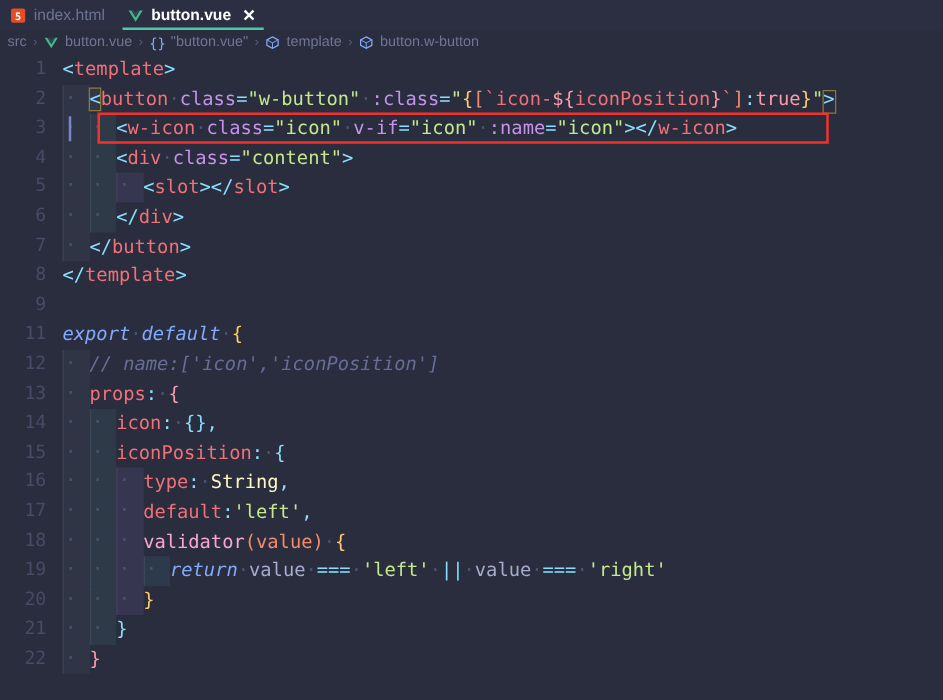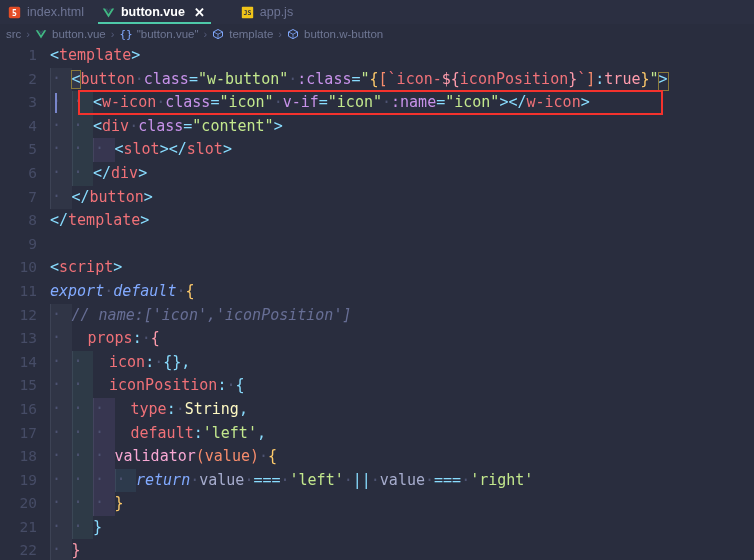--- a/index.html
+++ b/index.html
@@ -125,21 +125,21 @@
   }
 
   .codetext { position: relative; z-index: 2; padding-left: 0; }
 
   
   .t-tag     { color: #f07178; }
   .t-punct   { color: #89ddff; }
   .t-attr    { color: #c792ea; }
   .t-str     { color: #c3e88d; }
   .t-kw2     { color: #82aaff; font-style: italic; }
-  .t-prop    { color: #f07178; margin-left: 16px; }
+  .t-prop    { color: #f07178; }
   .t-plain   { color: #a6accd; }
   .t-brace-y { color: #ffcb6b; }
   .t-brace-p { color: #f78c6c; }
   .t-brace-m { color: #ff9cac; }
   .t-brace-b { color: #89ddff; }
   .t-com     { color: #676e95; font-style: italic; }
   .t-type    { color: #fef9c3; }
   .t-op      { color: #89ddff; }
   .t-fn      { color: #f9a8d4; }
   .t-param   { color: #f78c6c; }
@@ -200,29 +200,20 @@
         <path d="M1 3 L8 14 L15 3 L12.2 3 L8 9.8 L3.8 3 Z" fill="#41b883"></path>
         <path d="M4.3 3 L8 8.6 L11.7 3 L9.6 3 L8 5.4 L6.4 3 Z" fill="#35495e"></path>
       </svg>
     </span>
     <span>button.vue</span>
     <span class="tab-close">✕</span>
     <span class="tab-underline"></span>
   </div>
 
 
-  <div class="tab" style="padding-left:26px;">
-    <span class="ico">
-      <svg width="13" height="13" viewBox="0 0 16 16">
-        <rect x="1" y="1" width="14" height="14" rx="1" fill="#f0c419"></rect>
-        <text x="8" y="11.5" font-size="8" font-family="DejaVu Sans Mono, monospace" fill="#2b2f41" text-anchor="middle" font-weight="bold">JS</text>
-      </svg>
-    </span>
-    <span>app.js</span>
-  </div>
 </div>
 
 <div id="breadcrumb">
   <span class="crumb">
     <span>src</span>
   </span>
   <span class="sep">›</span>
 
   <span class="crumb">
     <span class="ico">
@@ -267,21 +258,20 @@
   <div id="lines">
       <div class="row"><div class="lnum">1</div><div class="guides"></div><div class="code"><span class="codetext" style="margin-left: 0px;"><span class="t-punct">&lt;</span><span class="t-tag">template</span><span class="t-punct">&gt;</span></span></div></div>
       <div class="row"><div class="lnum">2</div><div class="guides"><span class="g g1"></span></div><div class="code"><span class="codetext" style="margin-left: 21.5px;"><span class="t-punct">&lt;</span><span class="t-tag">button</span><span class="t-plain" style="color:#4d5372">·</span><span class="t-attr">class</span><span class="t-punct">=</span><span class="t-str">"w-button"</span><span class="t-plain" style="color:#4d5372">·</span><span class="t-attr">:class</span><span class="t-punct">=</span><span class="t-str">"</span><span class="t-brace-y">{</span><span class="t-brace-p">[</span><span class="t-tpl">`icon-</span><span class="t-brace-m">${</span><span class="t-tpl">iconPosition</span><span class="t-brace-m">}</span><span class="t-tpl">`</span><span class="t-brace-p">]</span><span class="t-punct">:</span><span class="t-bool">true</span><span class="t-brace-y">}</span><span class="t-str">"</span><span class="t-punct" id="bmatch-char">&gt;</span></span></div><div class="charbg" style="left: 71px; top: 2px; width: 10px; height: 19px;"></div><div class="bmatch" style="left: 71px; top: 2px; width: 10px; height: 19px;"></div></div>
       <div class="row"><div class="lnum">3</div><div class="guides"><span class="g g1"></span><span class="g g2"></span></div><div class="code"><span class="codetext" style="margin-left: 43px;"><span class="t-punct">&lt;</span><span class="t-comp">w-icon</span><span class="t-plain" style="color:#4d5372">·</span><span class="t-attr">class</span><span class="t-punct">=</span><span class="t-str">"icon"</span><span class="t-plain" style="color:#4d5372">·</span><span class="t-attr">v-if</span><span class="t-punct">=</span><span class="t-str">"icon"</span><span class="t-plain" style="color:#4d5372">·</span><span class="t-attr">:name</span><span class="t-punct">=</span><span class="t-str">"icon"</span><span class="t-punct">&gt;&lt;/</span><span class="t-comp">w-icon</span><span class="t-punct">&gt;</span></span></div><div class="cursor" style="left: 55px;"></div></div>
       <div class="row"><div class="lnum">4</div><div class="guides"><span class="g g1"></span><span class="g g2"></span></div><div class="code"><span class="codetext" style="margin-left: 43px;"><span class="t-punct">&lt;</span><span class="t-tag">div</span><span class="t-plain" style="color:#4d5372">·</span><span class="t-attr">class</span><span class="t-punct">=</span><span class="t-str">"content"</span><span class="t-punct">&gt;</span></span></div></div>
       <div class="row"><div class="lnum">5</div><div class="guides"><span class="g g1"></span><span class="g g2"></span><span class="g g3"></span></div><div class="code"><span class="codetext" style="margin-left: 64.5px;"><span class="t-punct">&lt;</span><span class="t-tag">slot</span><span class="t-punct">&gt;&lt;/</span><span class="t-tag">slot</span><span class="t-punct">&gt;</span></span></div></div>
       <div class="row"><div class="lnum">6</div><div class="guides"><span class="g g1"></span><span class="g g2"></span></div><div class="code"><span class="codetext" style="margin-left: 43px;"><span class="t-punct">&lt;/</span><span class="t-tag">div</span><span class="t-punct">&gt;</span></span></div></div>
       <div class="row"><div class="lnum">7</div><div class="guides"><span class="g g1"></span></div><div class="code"><span class="codetext" style="margin-left: 21.5px;"><span class="t-punct">&lt;/</span><span class="t-tag">button</span><span class="t-punct">&gt;</span></span></div></div>
       <div class="row"><div class="lnum">8</div><div class="guides"></div><div class="code"><span class="codetext" style="margin-left: 0px;"><span class="t-punct">&lt;/</span><span class="t-tag">template</span><span class="t-punct">&gt;</span></span></div></div>
       <div class="row"><div class="lnum">9</div><div class="guides"></div><div class="code"><span class="codetext" style="margin-left: 0px;"></span></div></div>
-      <div class="row"><div class="lnum">10</div><div class="guides"></div><div class="code"><span class="codetext" style="margin-left: 0px;"><span class="t-punct">&lt;</span><span class="t-tag">script</span><span class="t-punct">&gt;</span></span></div></div>
       <div class="row"><div class="lnum">11</div><div class="guides"></div><div class="code"><span class="codetext" style="margin-left: 0px;"><span class="t-kw2">export</span><span class="t-plain" style="color:#4d5372">·</span><span class="t-kw2">default</span><span class="t-plain" style="color:#4d5372">·</span><span class="t-brace-y">{</span></span></div></div>
       <div class="row"><div class="lnum">12</div><div class="guides"><span class="g g1"></span></div><div class="code"><span class="codetext" style="margin-left: 21.5px;"><span class="t-com">// </span><span class="t-com">name:['icon','iconPosition']</span></span></div></div>
       <div class="row"><div class="lnum">13</div><div class="guides"><span class="g g1"></span></div><div class="code"><span class="codetext" style="margin-left: 21.5px;"><span class="t-prop">props</span><span class="t-punct">:</span><span class="t-plain" style="color:#4d5372">·</span><span class="t-brace-m">{</span></span></div></div>
       <div class="row"><div class="lnum">14</div><div class="guides"><span class="g g1"></span><span class="g g2"></span></div><div class="code"><span class="codetext" style="margin-left: 43px;"><span class="t-prop">icon</span><span class="t-punct">:</span><span class="t-plain" style="color:#4d5372">·</span><span class="t-brace-b">{</span><span class="t-brace-b">}</span><span class="t-punct">,</span></span></div></div>
       <div class="row"><div class="lnum">15</div><div class="guides"><span class="g g1"></span><span class="g g2"></span></div><div class="code"><span class="codetext" style="margin-left: 43px;"><span class="t-prop">iconPosition</span><span class="t-punct">:</span><span class="t-plain" style="color:#4d5372">·</span><span class="t-brace-b">{</span></span></div></div>
       <div class="row"><div class="lnum">16</div><div class="guides"><span class="g g1"></span><span class="g g2"></span><span class="g g3"></span></div><div class="code"><span class="codetext" style="margin-left: 64.5px;"><span class="t-prop">type</span><span class="t-punct">:</span><span class="t-plain" style="color:#4d5372">·</span><span class="t-type">String</span><span class="t-punct">,</span></span></div></div>
       <div class="row"><div class="lnum">17</div><div class="guides"><span class="g g1"></span><span class="g g2"></span><span class="g g3"></span></div><div class="code"><span class="codetext" style="margin-left: 64.5px;"><span class="t-prop">default</span><span class="t-punct">:</span><span class="t-str">'left'</span><span class="t-punct">,</span></span></div></div>
       <div class="row"><div class="lnum">18</div><div class="guides"><span class="g g1"></span><span class="g g2"></span><span class="g g3"></span></div><div class="code"><span class="codetext" style="margin-left: 64.5px;"><span class="t-fn">validator</span><span class="t-brace-p">(</span><span class="t-param">value</span><span class="t-brace-p">)</span><span class="t-plain" style="color:#4d5372">·</span><span class="t-brace-y">{</span></span></div></div>
       <div class="row"><div class="lnum">19</div><div class="guides"><span class="g g1"></span><span class="g g2"></span><span class="g g3"></span><span class="g g4"></span></div><div class="code"><span class="codetext" style="margin-left: 86px;"><span class="t-kw2">return</span><span class="t-plain" style="color:#4d5372">·</span><span class="t-plain">value</span><span class="t-plain" style="color:#4d5372">·</span><span class="t-op">===</span><span class="t-plain" style="color:#4d5372">·</span><span class="t-str">'left'</span><span class="t-plain" style="color:#4d5372">·</span><span class="t-op">||</span><span class="t-plain" style="color:#4d5372">·</span><span class="t-plain">value</span><span class="t-plain" style="color:#4d5372">·</span><span class="t-op">===</span><span class="t-plain" style="color:#4d5372">·</span><span class="t-str">'right'</span></span></div></div>
       <div class="row"><div class="lnum">20</div><div class="guides"><span class="g g1"></span><span class="g g2"></span><span class="g g3"></span></div><div class="code"><span class="codetext" style="margin-left: 64.5px;"><span class="t-brace-y">}</span></span></div></div>

